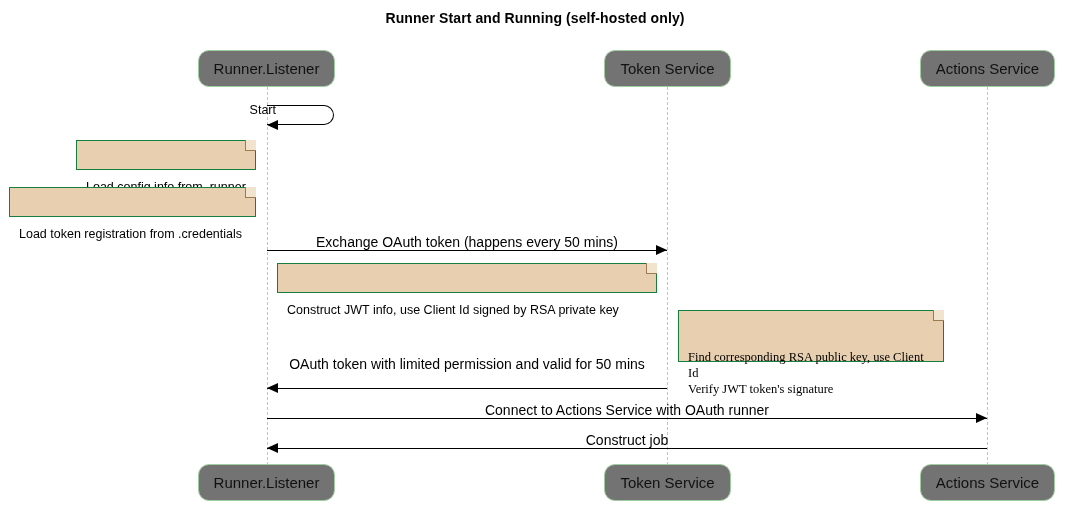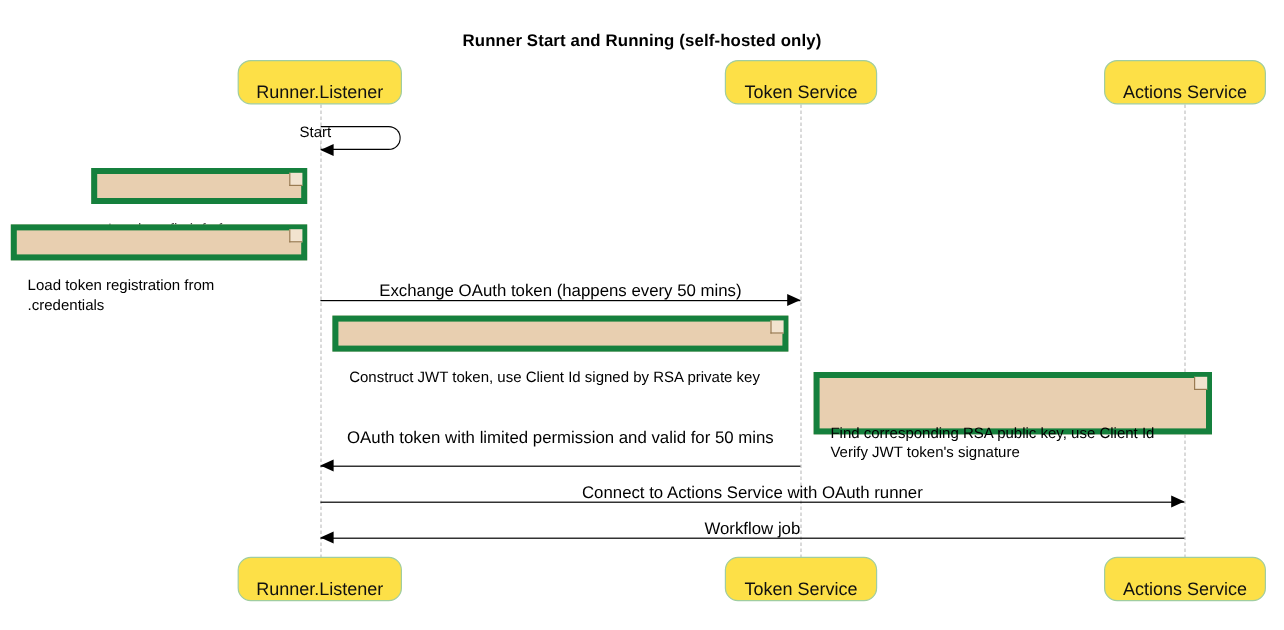--- a/index.html
+++ b/index.html
@@ -14,52 +14,51 @@
 
   .title{
     position:absolute;
     left:0;width:1070px;
     top:10px;
     text-align:center;
     font-size:14px;
     font-weight:bold;
     color:#000000;
     letter-spacing:0.1px;
-    margin-top:15px;
   }
 
   
   .lifeline{
     position:absolute;
     width:0;
     border-left:1px dashed #c2c2c2;
     top:87px;height:378px;
   }
 
   
   .participant{
     position:absolute;
     height:37px;
-    background:#fde047;
+    background:#737373;
     border:1px solid #a0cda0;
     border-radius:11px;
     display:flex;
-    align-items:flex-end;
+    align-items:center;
     justify-content:center;
     font-size:15px;
     color:#111111;
     box-sizing:border-box;
     white-space:nowrap;
   }
 
   
   .note{
     position:absolute;
     background:#e8cfb0;
-    border:5px solid #15803d;
+    border:1px solid #15803d;
     box-sizing:border-box;
     font-size:12.5px;
     color:#000000;
     padding:6px 9px 6px 9px;
     line-height:16px;
     white-space:pre-line;
   }
   .note .fold{
     position:absolute;
     right:-1px;top:-1px;
@@ -152,34 +151,34 @@
     <span class="fold"></span>
     <span>Load token registration from .credentials</span>
   </div>
 
   <div class="msg-label" style="left:267px;top:234px;width:400px;">Exchange OAuth token (happens every 50 mins)</div>
   <div class="msg-line" style="left:267px;top:250px;width:400px;"></div>
   <div class="arrow-head arrow-right" style="left:656px;top:245px;"></div>
 
   <div class="note" style="left:277px;top:263px;width:380px;height:30px;">
     <span class="fold"></span>
-    <span>Construct JWT token, use Client Id signed by RSA private key</span>
+    <span>Construct JWT info, use Client Id signed by RSA private key</span>
   </div>
 
-  <div class="note" style="left:678px;top:310px;width:332px;height:52px;">
+  <div class="note" style="left:678px;top:310px;width:266px;height:52px;font-family:Liberation Serif, serif;">
     <span class="fold"></span>
     <span>Find corresponding RSA public key, use Client Id
 Verify JWT token's signature</span>
   </div>
 
   <div class="msg-label" style="left:267px;top:356px;width:400px;">OAuth token with limited permission and valid for 50 mins</div>
   <div class="msg-line" style="left:267px;top:388px;width:400px;"></div>
   <div class="arrow-head arrow-left" style="left:267px;top:383px;"></div>
 
   <div class="msg-label" style="left:267px;top:402px;width:720px;">Connect to Actions Service with OAuth runner</div>
   <div class="msg-line" style="left:267px;top:418px;width:720px;"></div>
   <div class="arrow-head arrow-right" style="left:976px;top:413px;"></div>
 
-  <div class="msg-label" style="left:267px;top:432px;width:720px;">Workflow job</div>
+  <div class="msg-label" style="left:267px;top:432px;width:720px;">Construct job</div>
   <div class="msg-line" style="left:267px;top:448px;width:720px;"></div>
   <div class="arrow-head arrow-left" style="left:267px;top:443px;"></div>
 
 </div>
 
 </body></html>

